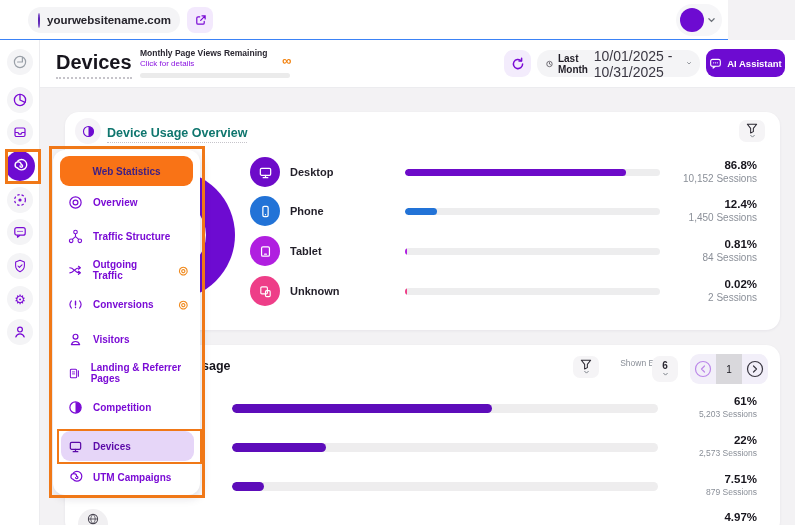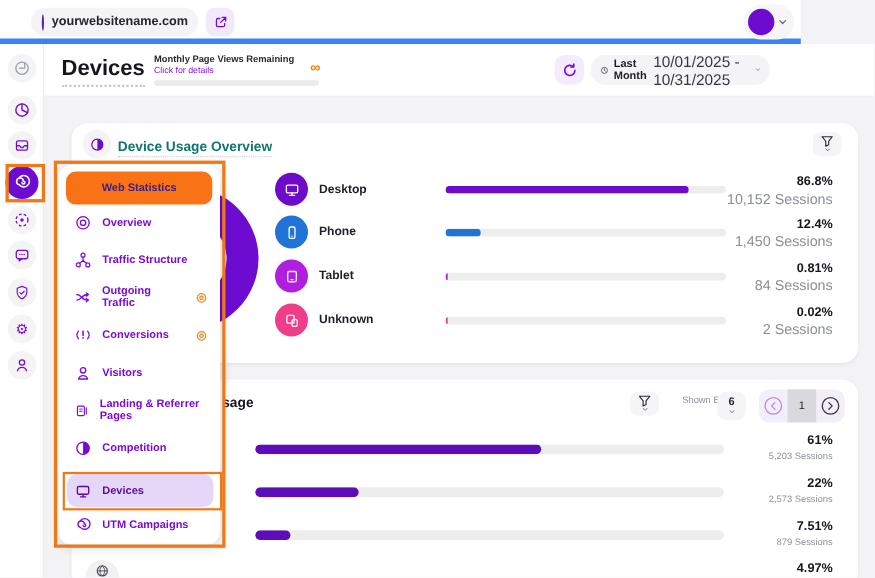--- a/index.html
+++ b/index.html
@@ -3,21 +3,21 @@
 <meta charset="utf-8">
 <style>
   * { margin:0; padding:0; box-sizing:border-box; }
   html,body { width:795px; height:525px; overflow:hidden; background:#f3f2f4;
     font-family:"Liberation Sans", sans-serif; position:relative; }
   .abs { position:absolute; }
   svg { display:block; }
   .chev { width:7px; height:7px; display:inline-block; }
 
   
-  .topbar { position:absolute; left:0; top:0; width:728px; height:40px; background:#fff; border-bottom:5px solid #3b82f6;padding-left:24px; }
+  .topbar { position:absolute; left:0; top:0; width:728px; height:40px; background:#fff; border-bottom:1px solid #3b82f6;padding-left:24px; }
   .sitepill { position:absolute; left:28px; top:7px; height:26px; width:152px; background:#f4f4f6; border-radius:13px; display:flex; align-items:center; gap:7px; padding:0 10px; cursor:pointer; }
   .favicon { width:15px; height:15px; border-radius:50%; background:conic-gradient(#2dc96a 0 40%, #7a0bd5 40% 100%); border:1px solid #5b21b6; }
   .sitename { font-size:11.5px; font-weight:bold; color:#26242c; }
   .extbtn { position:absolute; left:187px; top:7px; width:26px; height:26px; background:#f3e9fd; border-radius:8px; display:flex; align-items:center; justify-content:center; cursor:pointer; }
   .avgroup { position:absolute; right:6px; top:4px; width:46px; height:32px; background:#f6f6f8; border-radius:16px; display:flex; align-items:center; gap:4px; padding-left:4px; cursor:pointer; }
   .avatar { width:24px; height:24px; border-radius:50%; background:#6d0bd1; }
 
   
   .rail { position:absolute; left:0; top:40px; width:40px; height:485px; background:#fff; border-right:1px solid #ececef; }
   .ricon { position:absolute; left:7px; width:26px; height:26px; border-radius:50%; background:#f4f4f6; display:flex; align-items:center; justify-content:center; cursor:pointer; }
@@ -52,21 +52,21 @@
   .donut .hole { position:absolute; left:29px; top:29px; width:72px; height:72px; border-radius:50%; background:#fff; }
 
   
   .drow { position:absolute; left:0; width:715px; height:30px; }
   .dicon { position:absolute; left:185px; top:0; width:30px; height:30px; border-radius:50%; display:flex; align-items:center; justify-content:center; }
   .dlabel { position:absolute; left:225px; top:9px; font-size:11px; font-weight:600; color:#221f29; }
   .track { position:absolute; left:340px; top:12px; width:255px; height:7px; border-radius:4px; background:#ededee; overflow:hidden; }
   .track .fill { display:block; height:7px; border-radius:4px; min-width:2px; }
   .pctcol { position:absolute; right:23px; top:2px; text-align:right; }
   .pctcol b { display:block; font-size:11.5px; color:#17151d; }
-  .pctcol i { display:block; font-style:normal; font-size:13px; color:#8a8f98; margin-top:2px; }
+  .pctcol i { display:block; font-style:normal; font-size:10px; color:#8a8f98; margin-top:2px; }
 
   
   .utrack { position:absolute; left:167px; width:426px; height:9px; border-radius:5px; background:#eeedee; overflow:hidden; }
   .utrack .fill { display:block; height:9px; border-radius:5px; min-width:3px; background:#5d0cba; }
   .upct { position:absolute; right:23px; text-align:right; }
   .upct b { display:block; font-size:11.5px; color:#17151d; }
   .upct i { display:block; font-style:normal; font-size:8.5px; color:#8a8f98; margin-top:2px; }
   .shown { position:absolute; left:528px; top:13px; width:82px; text-align:right; font-size:8.5px; color:#8a8f98; line-height:11px; }
   .pagesize { position:absolute; left:587px; top:11px; width:26px; height:26px; border-radius:8px; background:#f5f4f6; display:flex; flex-direction:column; align-items:center; justify-content:center; cursor:pointer; }
   .pagesize b { font-size:10px; color:#2a2731; }
@@ -186,20 +186,30 @@
     <svg width="12" height="12" viewBox="0 0 14 14">
         <circle cx="7" cy="7" r="5.5" stroke="#201d26" stroke-width="1.2" fill="none"></circle>
         <path d="M7 4v3l2 1.3" stroke="#201d26" stroke-width="1.2" fill="none" stroke-linecap="round"></path>
       </svg>
     <span class="lm">Last Month</span>
     <span class="rng">10/01/2025 - 10/31/2025</span>
     <svg class="chev" viewBox="0 0 8 6">
         <path d="M1 1l3 3 3-3" stroke="#6b7078" stroke-width="1.4" fill="none" stroke-linecap="round"></path>
       </svg>
   </div>
+  <div class="aibtn">
+    <svg width="13" height="13" viewBox="0 0 14 14">
+        <rect x="1.8" y="2.6" width="10.4" height="7.4" rx="2" stroke="#fff" stroke-width="1.2" fill="none"></rect>
+        <path d="M4.5 10v2l2.4-2" stroke="#fff" stroke-width="1.2" fill="none" stroke-linejoin="round"></path>
+        <circle cx="5" cy="6.3" r=".7" fill="#fff"></circle>
+        <circle cx="7" cy="6.3" r=".7" fill="#fff"></circle>
+        <circle cx="9" cy="6.3" r=".7" fill="#fff"></circle>
+      </svg>
+    <span>AI Assistant</span>
+  </div>
 </div>
 
 <div class="card card1">
   <div class="cardicon">
     <svg width="13" height="13" viewBox="0 0 14 14">
         <circle cx="7" cy="7" r="5.4" stroke="#6d0bd1" stroke-width="1.2" fill="none"></circle>
         <path d="M7 1.6a5.4 5.4 0 0 1 0 10.8z" fill="#6d0bd1"></path>
       </svg>
   </div>
   <div class="ctitle">Device Usage Overview</div>

